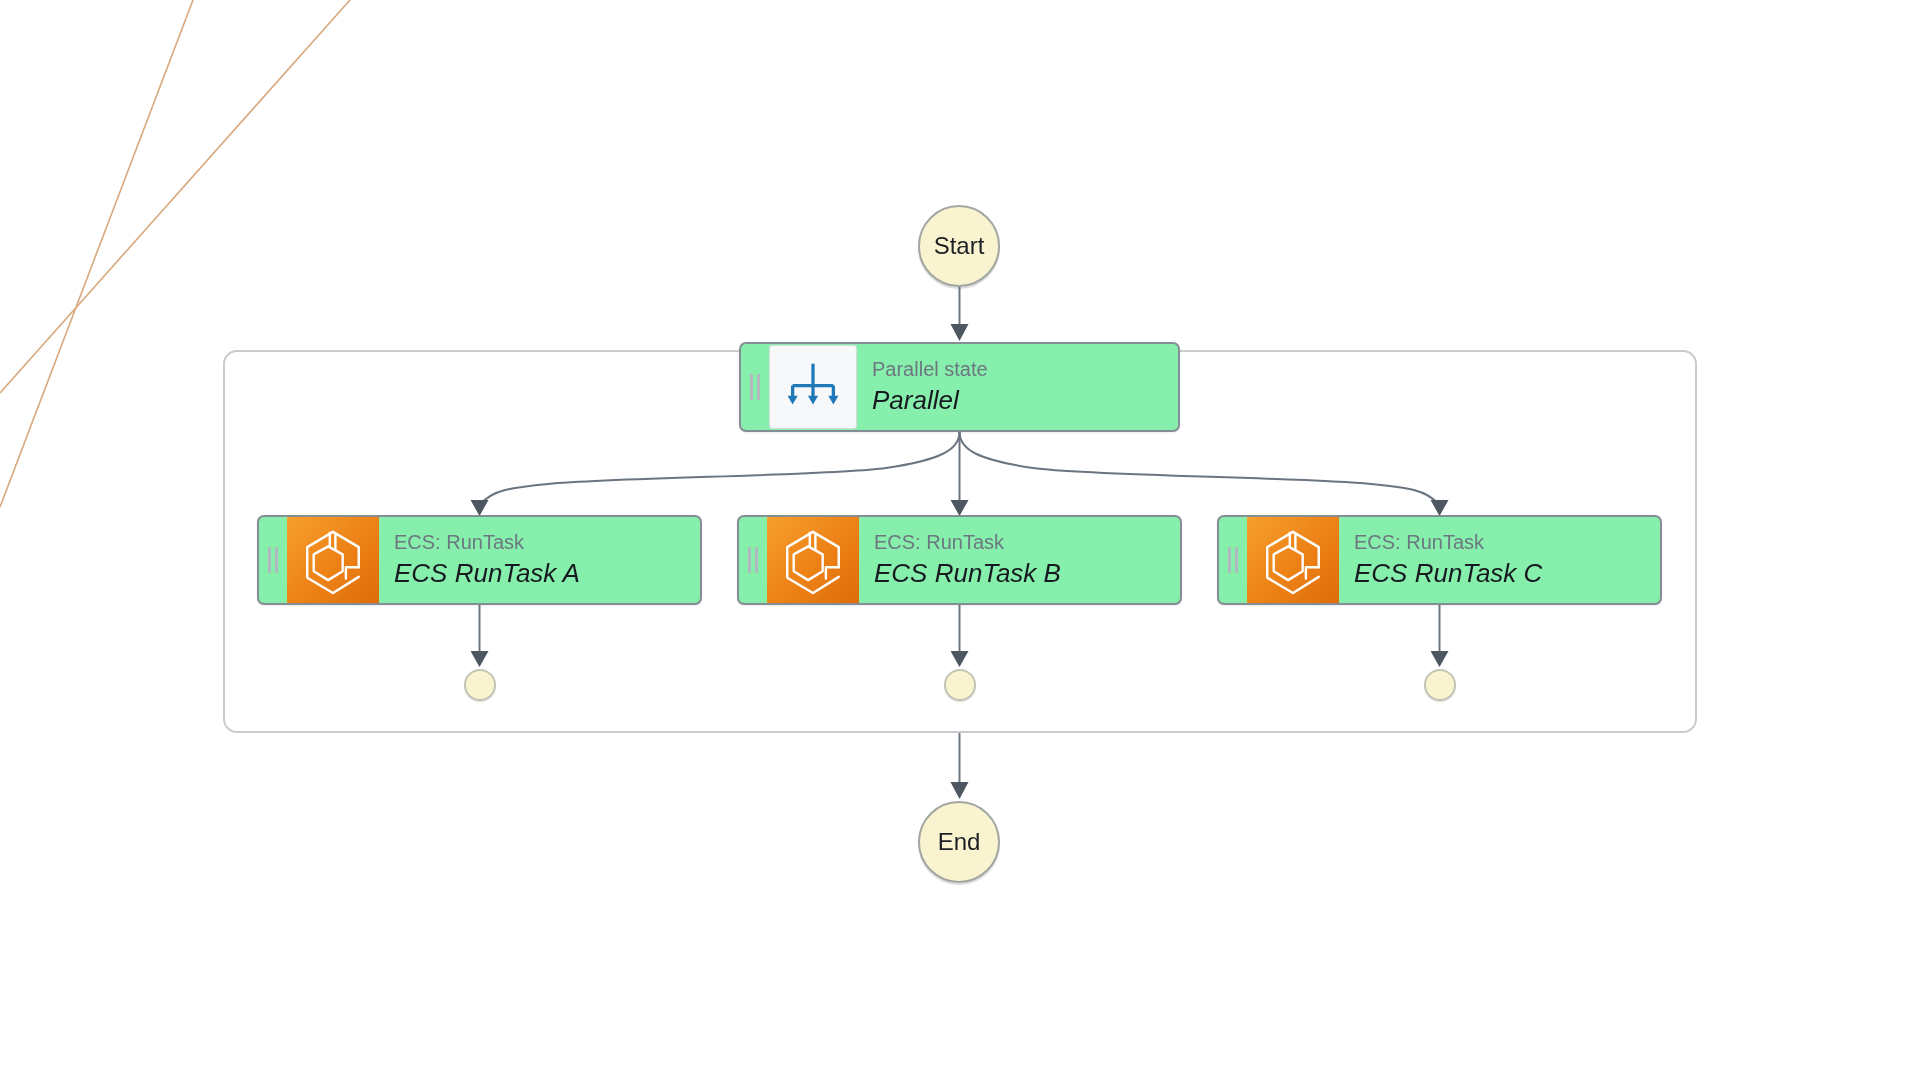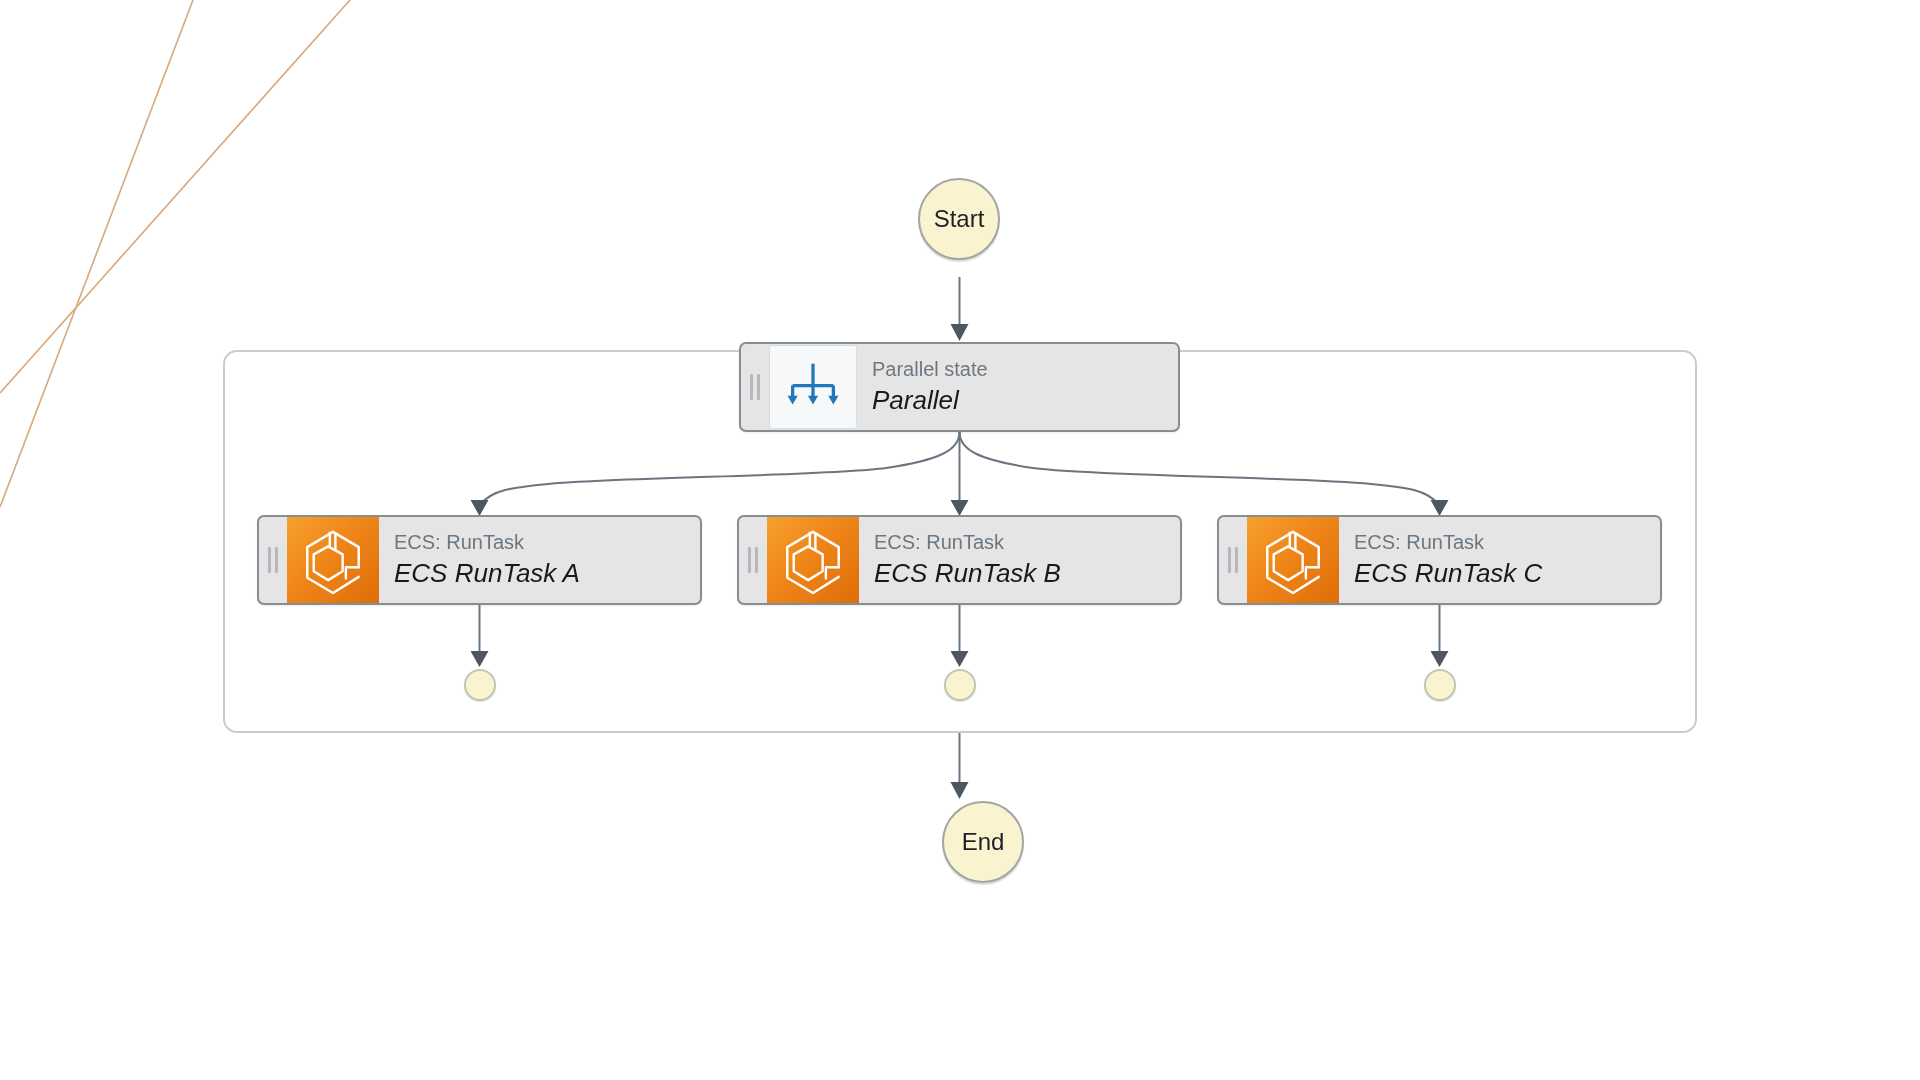--- a/index.html
+++ b/index.html
@@ -11,21 +11,21 @@
 
   
   .group{
     position:absolute;left:223px;top:350px;width:1474px;height:383px;
     border:2px solid #c8ccce;border-radius:14px;background:transparent;
     box-sizing:border-box;
   }
 
   
   .state-node{
-    position:absolute;height:90px;background:#e5e5e5;
+    position:absolute;height:90px;background:#86efac;
     border:2px solid #858d95;border-radius:7px;
     display:flex;align-items:stretch;box-sizing:border-box;
     box-shadow:0 1px 2px rgba(0,0,0,0.08);
   }
   .node-parallel{left:739px;top:342px;width:441px;}
   .node-a{left:257px;top:515px;width:445px;}
   .node-b{left:737px;top:515px;width:445px;}
   .node-c{left:1217px;top:515px;width:445px;}
 
   .handle{
@@ -54,22 +54,22 @@
 
   
   .circle{
     position:absolute;border-radius:50%;background:#faf3cf;
     display:flex;align-items:center;justify-content:center;box-sizing:border-box;
   }
   .big-circle{
     width:82px;height:82px;border:2px solid #a2a7a2;
     box-shadow:0 2px 1px rgba(110,115,110,0.25);
   }
-  .start-circle{left:918px;top:178px;}
-  .end-circle{left:942px;top:801px;}
+  .start-circle{left:918px;top:205px;}
+  .end-circle{left:918px;top:801px;}
   .circle-label{font-size:24px;color:#1c2025;}
   .terminal{
     width:32px;height:32px;border:2px solid #c3c6b5;
     box-shadow:0 1px 1px rgba(120,120,120,0.25);
   }
   .terminal-a{left:464px;top:669px;}
   .terminal-b{left:944px;top:669px;}
   .terminal-c{left:1424px;top:669px;}
 </style>
 </head>

